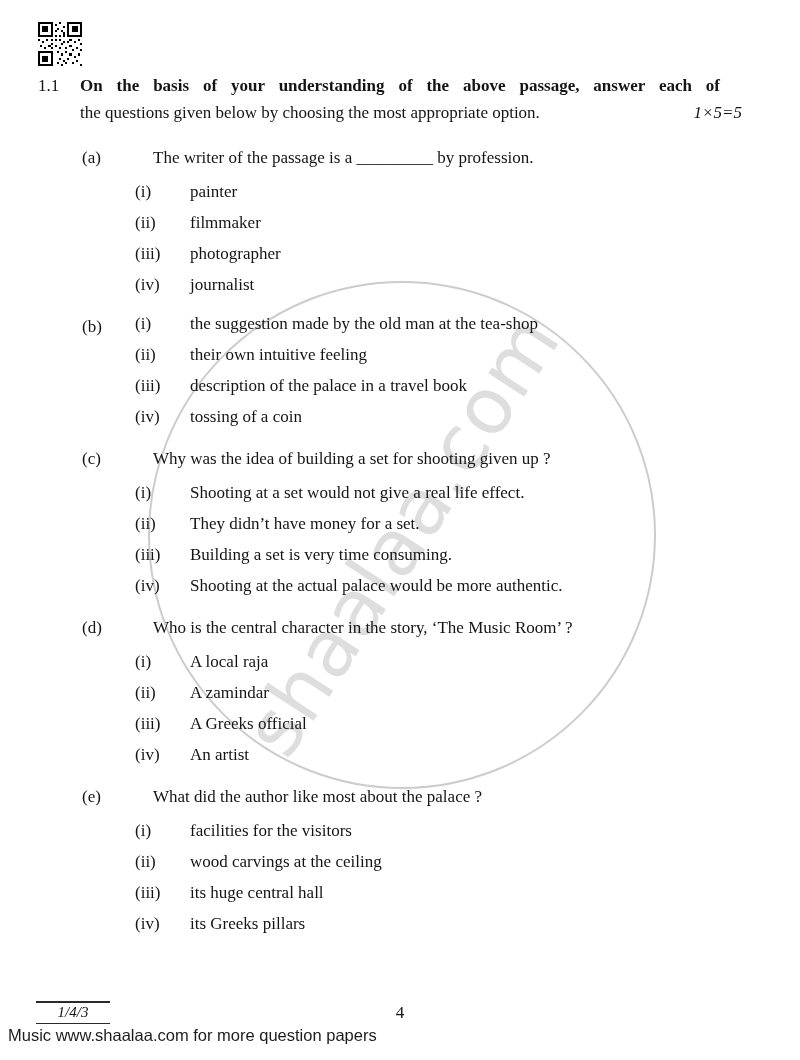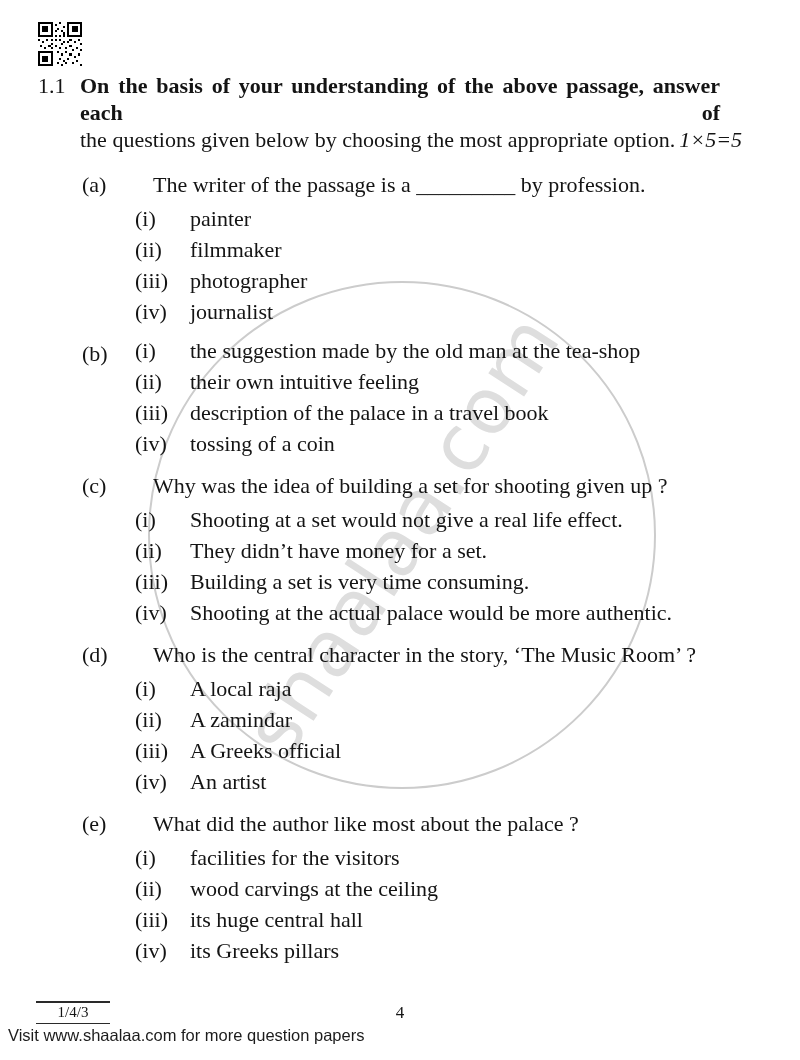--- a/index.html
+++ b/index.html
@@ -24,39 +24,39 @@
   .wm-text {
     position: absolute; inset: -60px;
     display: flex; align-items: center; justify-content: center;
     transform: rotate(-57deg);
     font-family: "DejaVu Sans", sans-serif;
     font-size: 78px; letter-spacing: 1px;
     color: #dedede; white-space: nowrap;
   }
 
   
-  .content { position: absolute; left: 38px; top: 72px; width: 724px; z-index: 1; font-size: 22px; }
+  .content { position: absolute; left: 38px; top: 72px; width: 724px; z-index: 1; font-size: 17px; }
 
   .intro { position: relative; padding-left: 42px; }
   .qnum { position: absolute; left: 0; top: 0; line-height: 27px; }
   .intro-line1 { width: 640px; line-height: 27px; text-align: justify; text-align-last: justify; font-weight: bold; }
   .intro-line2 { width: 662px; line-height: 27px; display: flex; justify-content: space-between; }
   .marks { font-style: italic; }
 
   .subq { position: relative; margin-top: 18px; padding-left: 97px; }
   .sq-label { position: absolute; left: 44px; top: 0; line-height: 27px; }
   .sq-text { max-width: 585px; line-height: 27px; text-align: justify; margin-left: 18px; }
   .opt { position: relative; margin-top: 10px; padding-left: 55px; line-height: 21px; }
   .opt-label { position: absolute; left: 0; top: 0; }
 
   
   .footer-code {
     position: absolute; left: 36px; top: 1001px; width: 74px; z-index: 2;
     text-align: center; font-size: 15px; padding: 1px 0 2px;
-    border-top: 2px solid #2a2a2a; border-bottom: 1.5px solid #2a2a2a;
+    border-top: 2px solid #2a2a2a; border-bottom: 1.5px solid #2a2a2a; font-style: italic;
   }
   .page-num { position: absolute; left: 0; right: 0; top: 1003px; text-align: center; font-size: 17px; z-index: 1; }
   .promo {
     position: absolute; left: 8px; top: 1026px; z-index: 3;
     font-family: "Liberation Sans", "DejaVu Sans", sans-serif;
     font-size: 16.5px; color: #1c1c1c;
   }
 </style>
 </head>
 <body>
@@ -196,13 +196,13 @@
     <div class="opt">
       <span class="opt-label">(iv)</span>
       <span class="opt-text">its Greeks pillars</span>
     </div>
   </section>
 
 </main>
 
 <div class="footer-code">1/4/3</div>
 <div class="page-num">4</div>
-<div class="promo">Visit www.shaalaa.com for more question papers</div>
+<div class="promo">Music www.shaalaa.com for more question papers</div>
 
 </body></html>

